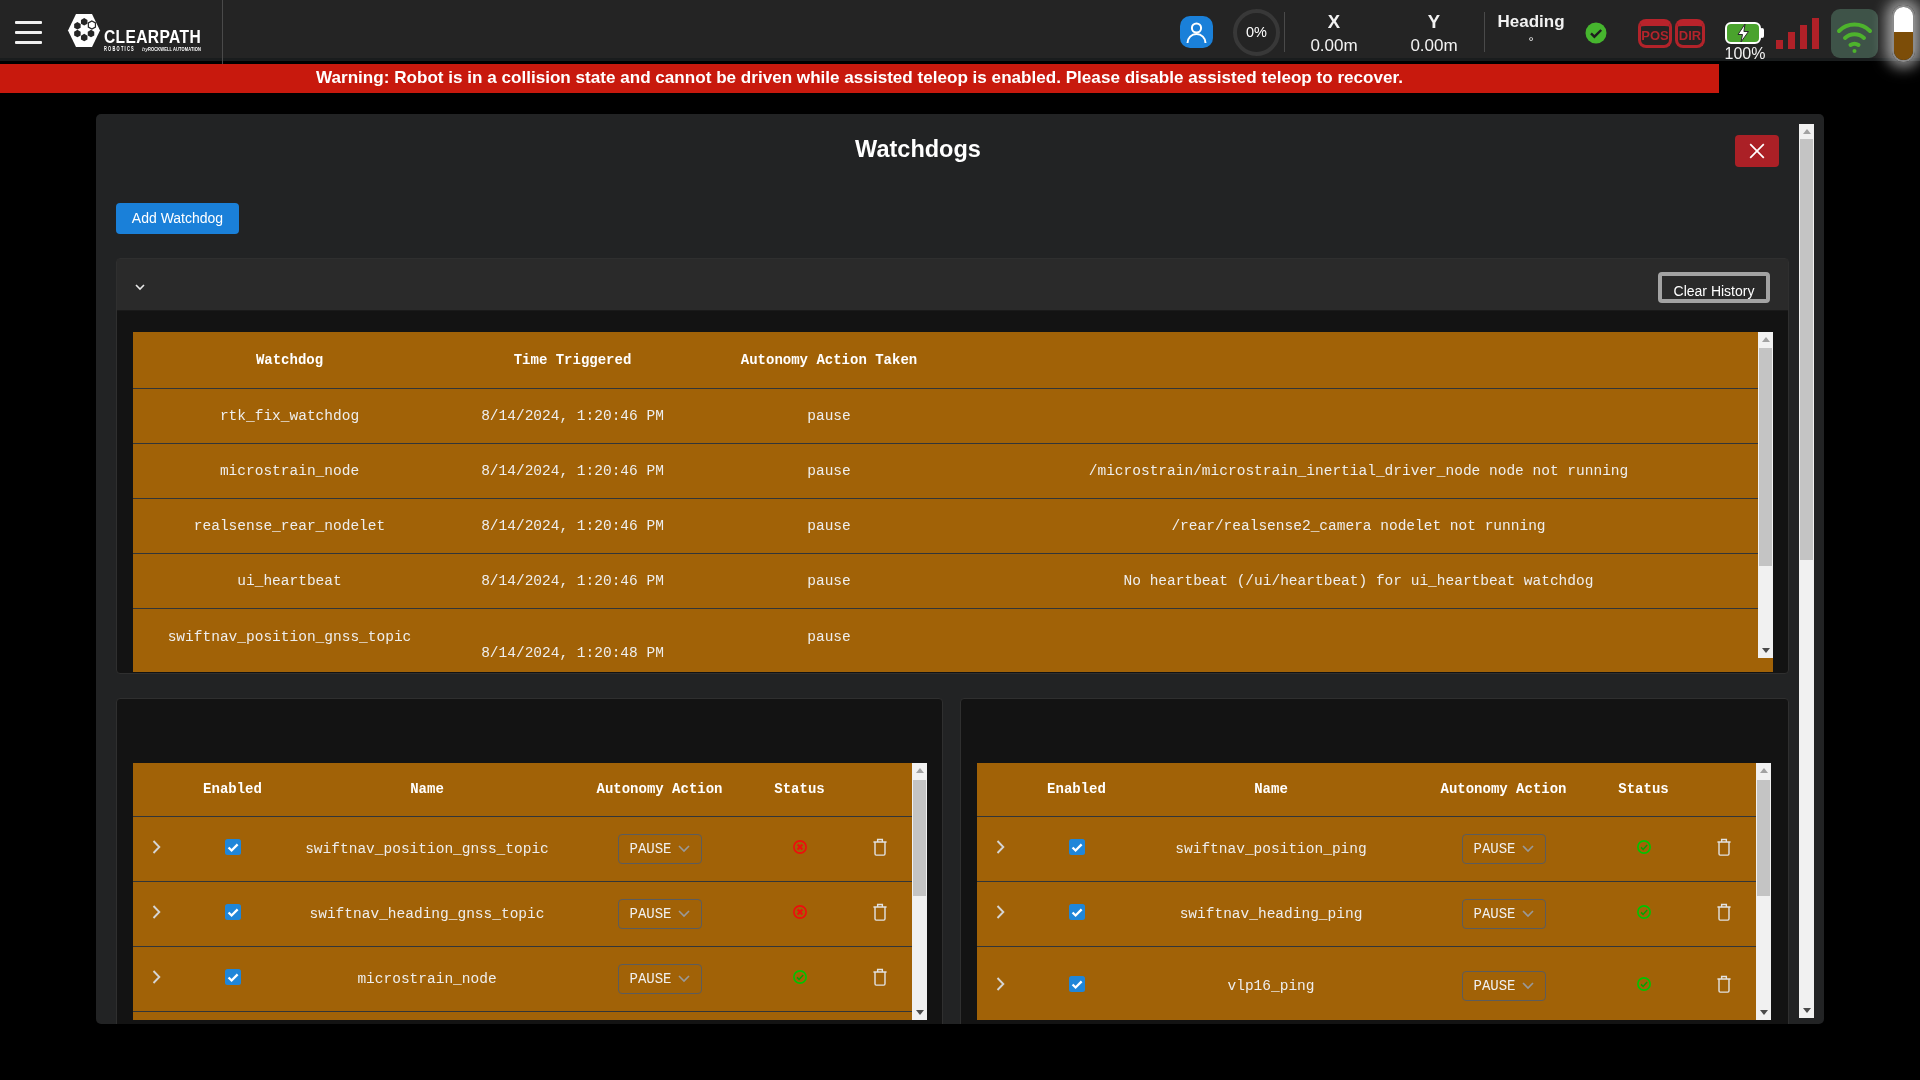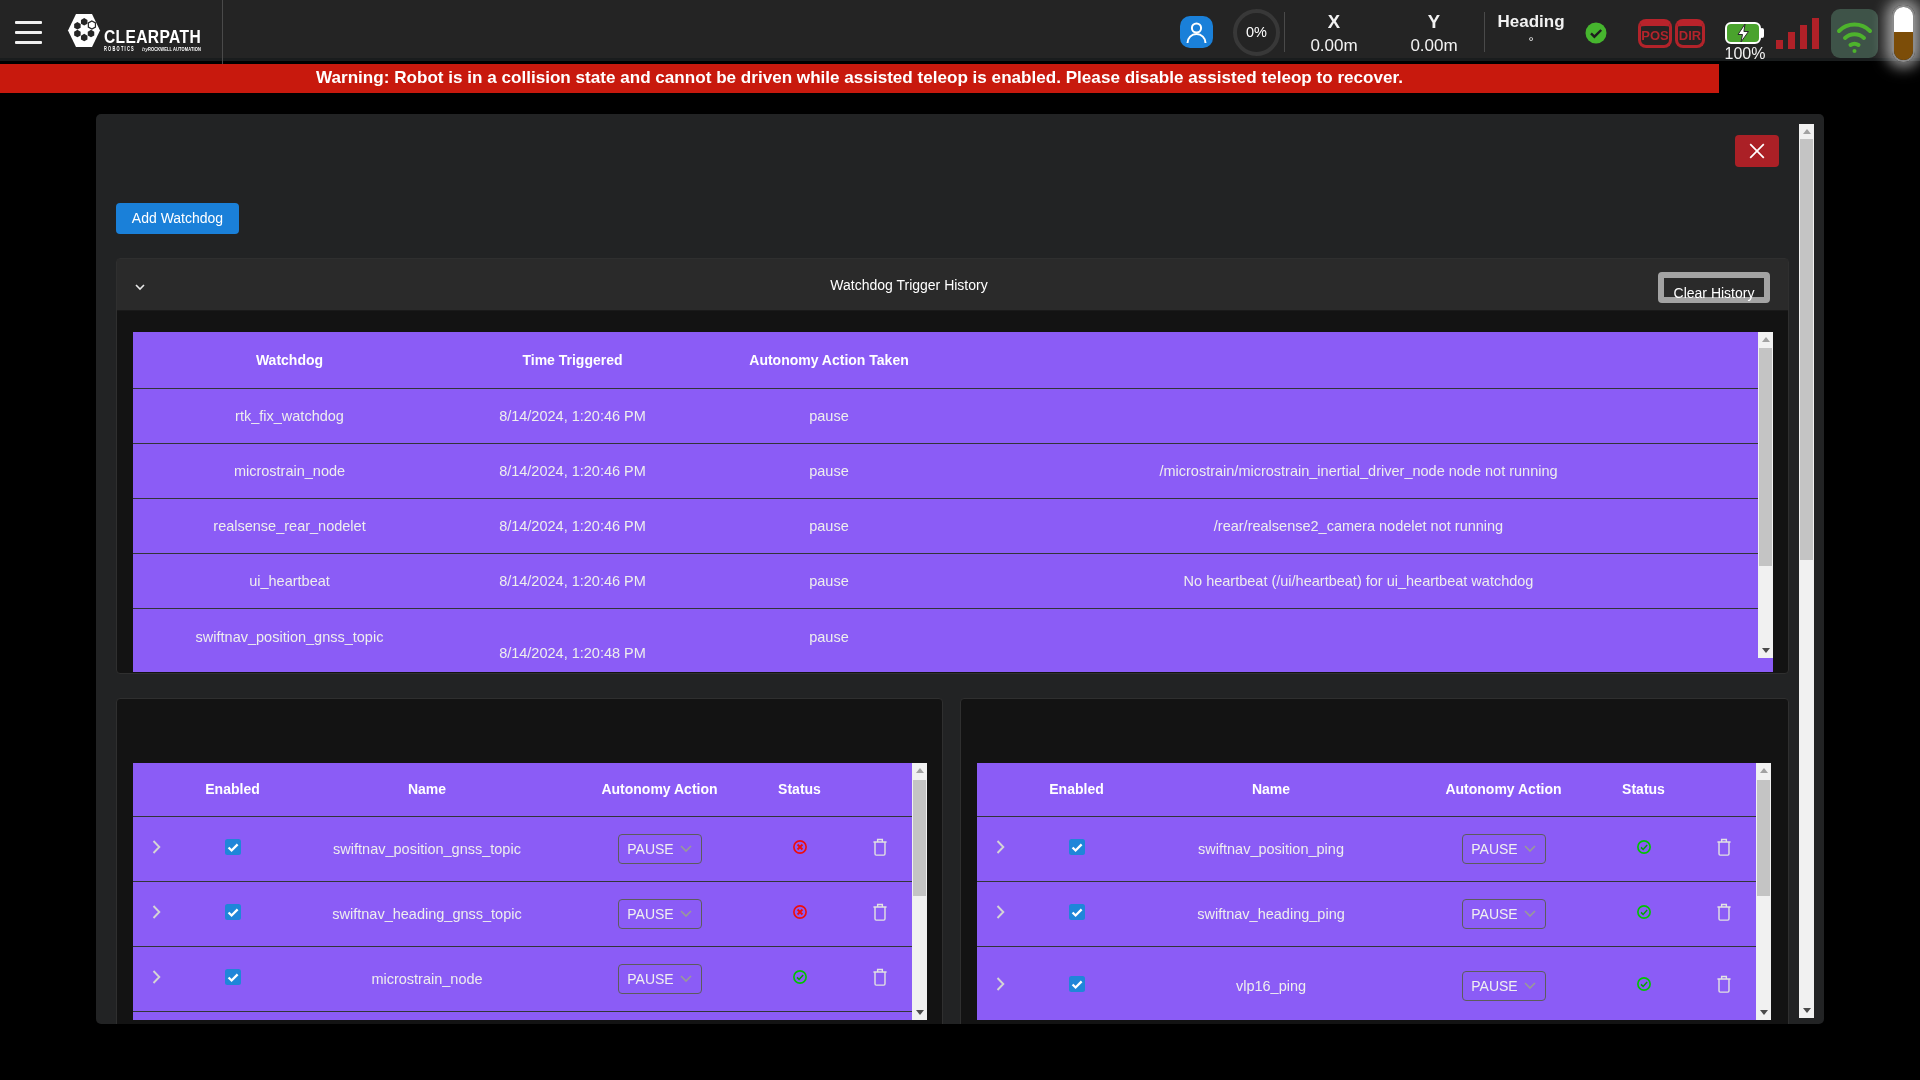--- a/index.html
+++ b/index.html
@@ -25,21 +25,21 @@
     border-radius:4px; color:#fff; text-align:center; line-height:31px; font-size:17px; }
   #addbtn { position:absolute; left:20px; top:89px; width:123px; height:31px; background:#1a80d9;
     border-radius:4px; color:#fff; font-size:14px; text-align:center; line-height:31px; }
 
   
   .section { position:absolute; background:#131313; border:1px solid #2f2f2f; border-radius:4px; }
   .sec-head { position:relative; height:52px; background:#2a2a2a; border-bottom:1px solid #1a1a1a; }
   .sec-title { position:absolute; top:0; line-height:52px; text-align:center; color:#fff; font-size:14px; }
   .chev-down { position:absolute; left:17px; top:22px; width:12px; height:12px; }
 
-  .tbl { position:absolute; background:#8b5cf6; }
+  .tbl { position:absolute; background:#a16207;font-family:Liberation Mono, monospace; }
   .thead { display:flex; font-weight:bold; font-size:14px; color:#fff; align-items:center;
      border-bottom:1px solid #323538; }
   .trow { display:flex; font-size:14.5px; color:#eee; align-items:center; border-bottom:1px solid #323538; }
   .cell { text-align:center; }
 
   
   .sbar { position:absolute; width:15px; background:#f1f1f1; }
   .sbar .thumb { position:absolute; left:1px; width:13px; background:#c4c4c4; }
   .sbar .arr { position:absolute; left:3.5px; width:0; height:0;
      border-left:4px solid transparent; border-right:4px solid transparent; }
@@ -148,32 +148,32 @@
   <div class="abs" style="left:1892px; top:5px; width:23px; height:57px; border-radius:11px;
        border:2px solid #8a8a8a; overflow:hidden; box-shadow:0 0 14px 6px rgba(255,255,255,0.55);">
     <div style="width:100%; height:48%; background:#fff;"></div>
     <div style="width:100%; height:52%; background:#7c4d08;"></div>
   </div>
 </div>
 
 <div id="banner">Warning: Robot is in a collision state and cannot be driven while assisted teleop is enabled. Please disable assisted teleop to recover.</div>
 
 <div id="dialog">
+  <div id="dlg-title">Watchdogs</div>
   <div id="closebtn"><svg width="16" height="16" viewBox="0 0 16 16" style="margin-top:8px;">
         <path d="M1.2 1.2 L14.8 14.8 M14.8 1.2 L1.2 14.8" stroke="#fff" stroke-width="1.7"></path>
       </svg></div>
   <div id="addbtn">Add Watchdog</div>
 
   <div class="section" style="left:20px; top:143.5px; width:1673px; height:416px;">
     <div class="sec-head">
       <svg class="chev-down" viewBox="0 0 12 12">
           <path d="M2 4 l4 4 l4-4" fill="none" stroke="#e8e8e8" stroke-width="1.6"></path>
         </svg>
-      <div class="sec-title" style="left:41px; width:1502px;">Watchdog Trigger History</div>
-      <div class="abs" style="right:18px; top:13px; width:112px; height:31px; border:6px solid #a3a3a3;
+      <div class="abs" style="right:18px; top:13px; width:112px; height:31px; border:4px solid #a3a3a3;
            border-radius:4px; color:#fff; font-size:14px; text-align:center; line-height:30px;">Clear History</div>
     </div>
     <div class="tbl" style="left:16px; top:73.5px; width:1640px; height:340px; overflow:hidden;">
       <div class="thead" style="height:57px;">
         <div class="cell" style="width:313px;">Watchdog</div>
         <div class="cell" style="width:253px;">Time Triggered</div>
         <div class="cell" style="width:260px;">Autonomy Action Taken</div>
       </div>
       <div class="trow" style="height:55px;">
         <div class="cell" style="width:313px;">rtk_fix_watchdog</div>

